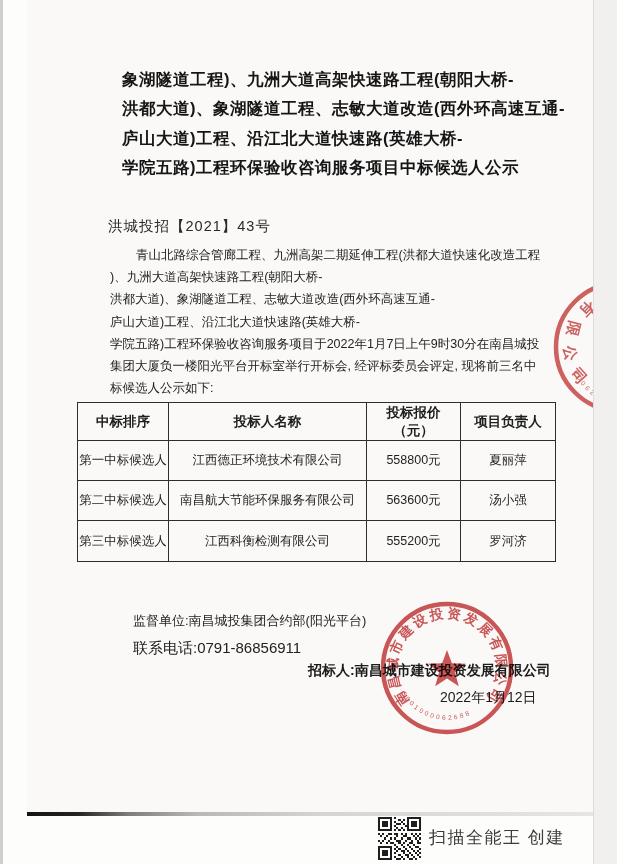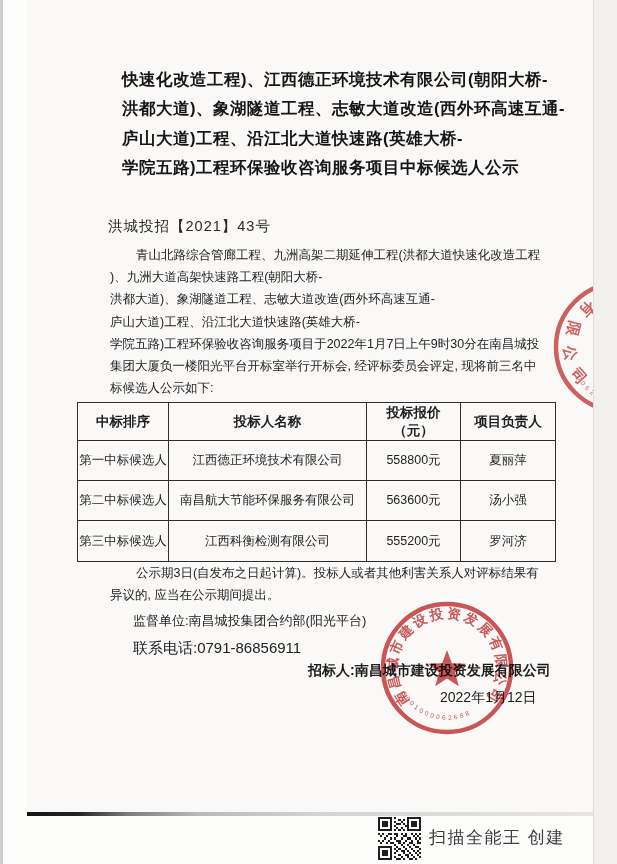--- a/index.html
+++ b/index.html
@@ -55,21 +55,21 @@
       </defs>
       <text fill="#c43c3c" font-size="15" font-weight="bold" letter-spacing="12">
         <textPath href="#sideArc" startOffset="8">有限公司</textPath>
       </text>
       <text fill="#c43c3c" font-size="6.5" letter-spacing="3">
         <textPath href="#sideNum" startOffset="2">0006258</textPath>
       </text>
     </svg>
 
     <div class="title">
-      <div>快速化改造工程)、江西德正环境技术有限公司(朝阳大桥-</div>
+      <div>象湖隧道工程)、九洲大道高架快速路工程(朝阳大桥-</div>
       <div>洪都大道)、象湖隧道工程、志敏大道改造(西外环高速互通-</div>
       <div>庐山大道)工程、沿江北大道快速路(英雄大桥-</div>
       <div>学院五路)工程环保验收咨询服务项目中标候选人公示</div>
     </div>
 
     <div class="doc-number">洪城投招【2021】43号</div>
 
     <div class="body-par">
       <div class="indent">青山北路综合管廊工程、九洲高架二期延伸工程(洪都大道快速化改造工程</div>
       <div>)、九洲大道高架快速路工程(朝阳大桥-</div>
@@ -108,24 +108,20 @@
       </tr>
       <tr style="height:41px">
         <td>第三中标候选人</td>
         <td>江西科衡检测有限公司</td>
         <td>555200元</td>
         <td>罗河济</td>
       </tr>
     </tbody>
       </table>
 
-    <div class="notice">
-      <div class="indent">公示期3日(自发布之日起计算)。投标人或者其他利害关系人对评标结果有</div>
-      <div>异议的, 应当在公示期间提出。</div>
-    </div>
 
     <div class="fline supervisor">监督单位:南昌城投集团合约部(阳光平台)</div>
     <div class="fline phone">联系电话:0791-86856911</div>
     <div class="fline tenderer">招标人:南昌城市建设投资发展有限公司</div>
     <div class="fline sign-date">2022年1月12日</div>
 
     <svg class="seal seal-main" width="140" height="140" viewBox="0 0 140 140">
       <circle cx="70" cy="70" r="64" fill="none" stroke="#c43c3c" stroke-width="4.5"></circle>
       <defs>
         <path id="sealArc" d="M34.6 105.4 A50 50 0 1 1 105.4 105.4"></path>

